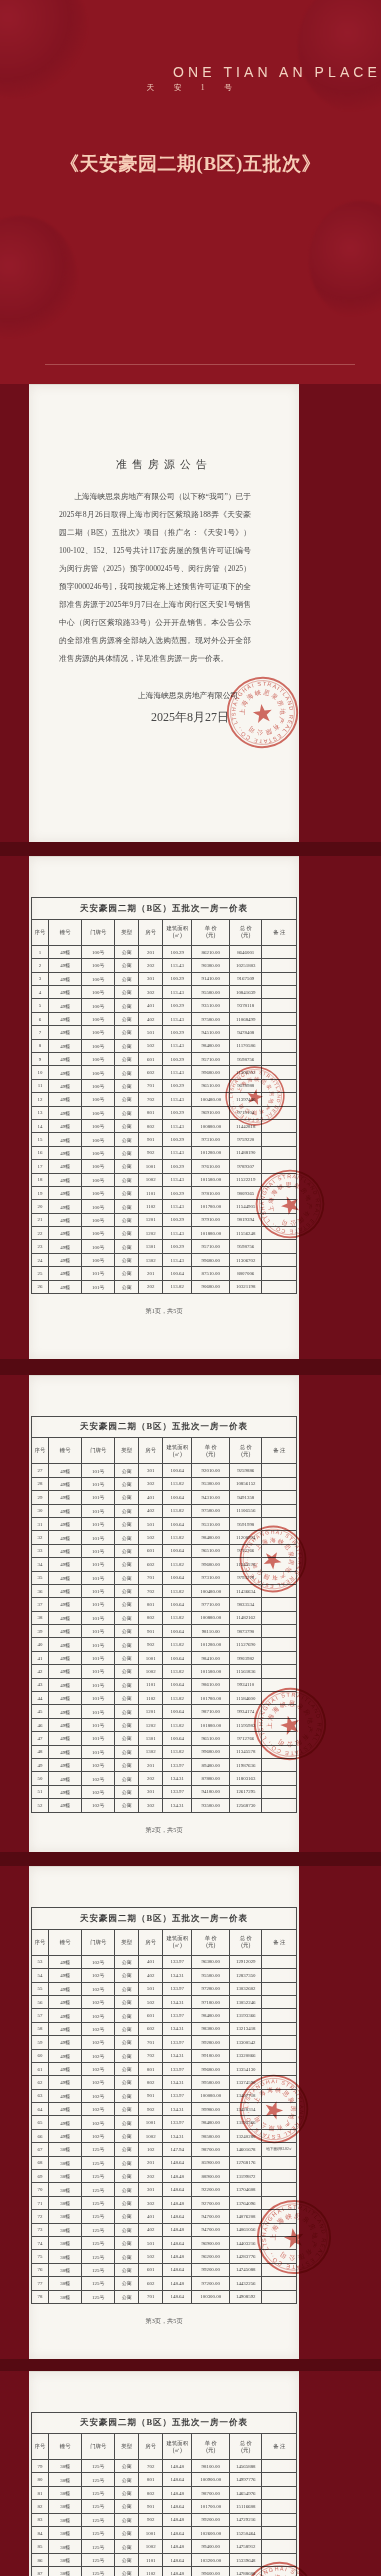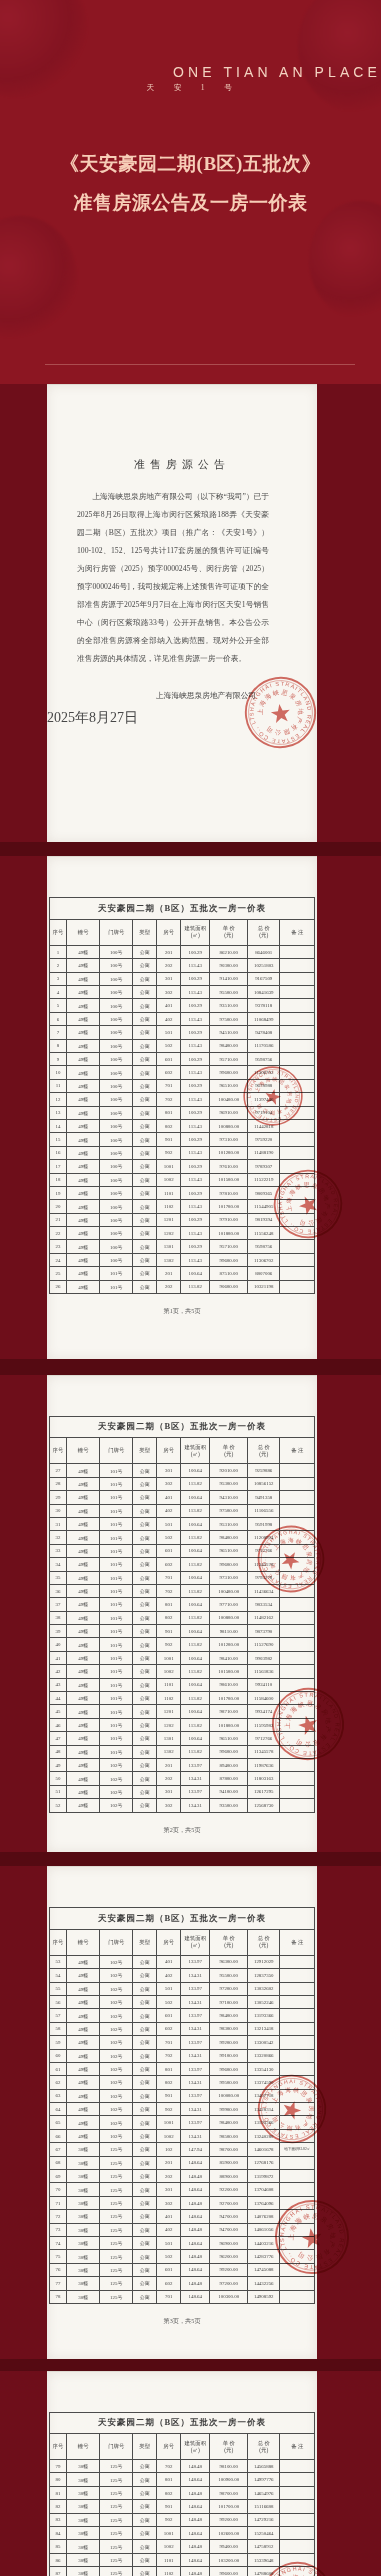--- a/index.html
+++ b/index.html
@@ -19,30 +19,30 @@
   .logo-cn { position:absolute; top:83px; left:3.1px; width:100%; text-align:center;
              font-size:7.7px; letter-spacing:8.8px; color:#f0cfbd; }
   .main-title { position:absolute; left:0; width:100%; text-align:center; font-weight:bold;
                 font-size:19px; letter-spacing:0.5px; color:#f6cdb7; }
   .t1 { top:151px; } .t2 { top:190px; }
   .one-emboss { position:absolute; top:324px; left:0; width:100%; text-align:center;
                 font-size:45px; font-weight:bold; letter-spacing:4.1px; color:#701019;
                 text-shadow:0.5px 1px 1px rgba(0,0,0,.30), -0.5px -0.5px 0.5px rgba(255,160,150,.10); }
 
   
-  .card { position:relative; margin-left:47px; width:270px; background:#f8f6f1;
+  .card { position:relative; margin-left:29px; width:270px; background:#f8f6f1;
           border-top:1.5px solid #dedbd2; box-shadow:inset 0 0 11.3px rgba(90,60,50,.10); }
   .band { height:14.4px; background:#550a12; }
 
   
   .ann-title { text-align:center; padding-top:73px; font-size:10.8px; letter-spacing:5.2px; color:#3c3c3c; }
   .ann-body { margin:15.5px 48px 0 30px; font-size:7.7px; line-height:18px; text-align:justify;
               text-indent:2em; color:#4a4a4a; }
   .ann-sign { text-align:right; margin:23px 61px 0 0; font-size:7.7px; color:#474747; }
-  .ann-date { margin:8.2px 70px 0 0; font-size:14px; color:#474747; }
+  .ann-date { text-align:right; margin:8.2px 70px 0 0; font-size:12px; color:#474747; }
 
   
   .tbl-pad { padding-top:40px; }
   table { border-collapse:collapse; margin:0 auto; table-layout:fixed; color:#3e3e3e; }
   .price-table { width:265px; }
   .price-table th, .price-table td, .sum-table td { border:0.5px solid #4c4c4c; text-align:center; overflow:hidden; }
   .title-row th { font-size:8.5px; font-weight:bold; height:18.5px; letter-spacing:1px; }
   .head-row th { font-size:5.4px; font-weight:normal; height:23px; line-height:1.3; }
   .price-table tbody td { font-size:4.9px; height:12.4px; padding:0 0.5px; }
   .price-table tbody td:last-child { font-size:3.6px; }
@@ -57,21 +57,20 @@
 <div class="poster">
 
   <div class="hdr">
     <div class="floral" style="left:-46px;top:-36px;width:134px;height:134px;"></div>
     <div class="floral" style="right:-41px;top:-20.6px;width:124px;height:134px;"></div>
     <div class="floral" style="left:-36px;top:216px;width:113px;height:124px;"></div>
     <div class="floral" style="right:-31px;top:201px;width:103px;height:118px;"></div>
     <div class="logo-en">ONE TIAN AN PLACE</div>
     <div class="logo-cn">天 安 1 号</div>
     <div class="main-title t1">《天安豪园二期(B区)五批次》</div>
-    <div class="main-title t2">准售房源公告及一房一价表</div>
     <div class="hdr-line"></div>
   </div>
 
   <section class="card" style="height:457px;">
     <div class="ann-title">准售房源公告</div>
     <p class="ann-body">上海海峡思泉房地产有限公司（以下称“我司”）已于2025年8月26日取得上海市闵行区紫琅路188弄《天安豪园二期（B区）五批次》项目（推广名：《天安1号》）100-102、152、125号共计117套房屋的预售许可证[编号为闵行房管（2025）预字0000245号、闵行房管（2025）预字0000246号]，我司按规定将上述预售许可证项下的全部准售房源于2025年9月7日在上海市闵行区天安1号销售中心（闵行区紫琅路33号）公开开盘销售。本公告公示的全部准售房源将全部纳入选购范围。现对外公开全部准售房源的具体情况，详见准售房源一房一价表。</p>
     <div class="ann-sign">上海海峡思泉房地产有限公司</div>
     <div class="ann-date">2025年8月27日</div>
     <div class="stamp" style="left:195px;top:289px;width:77px;height:77px;transform:rotate(-8deg);"><svg viewBox="0 0 200 200" width="100%" height="100%">
           <defs>

